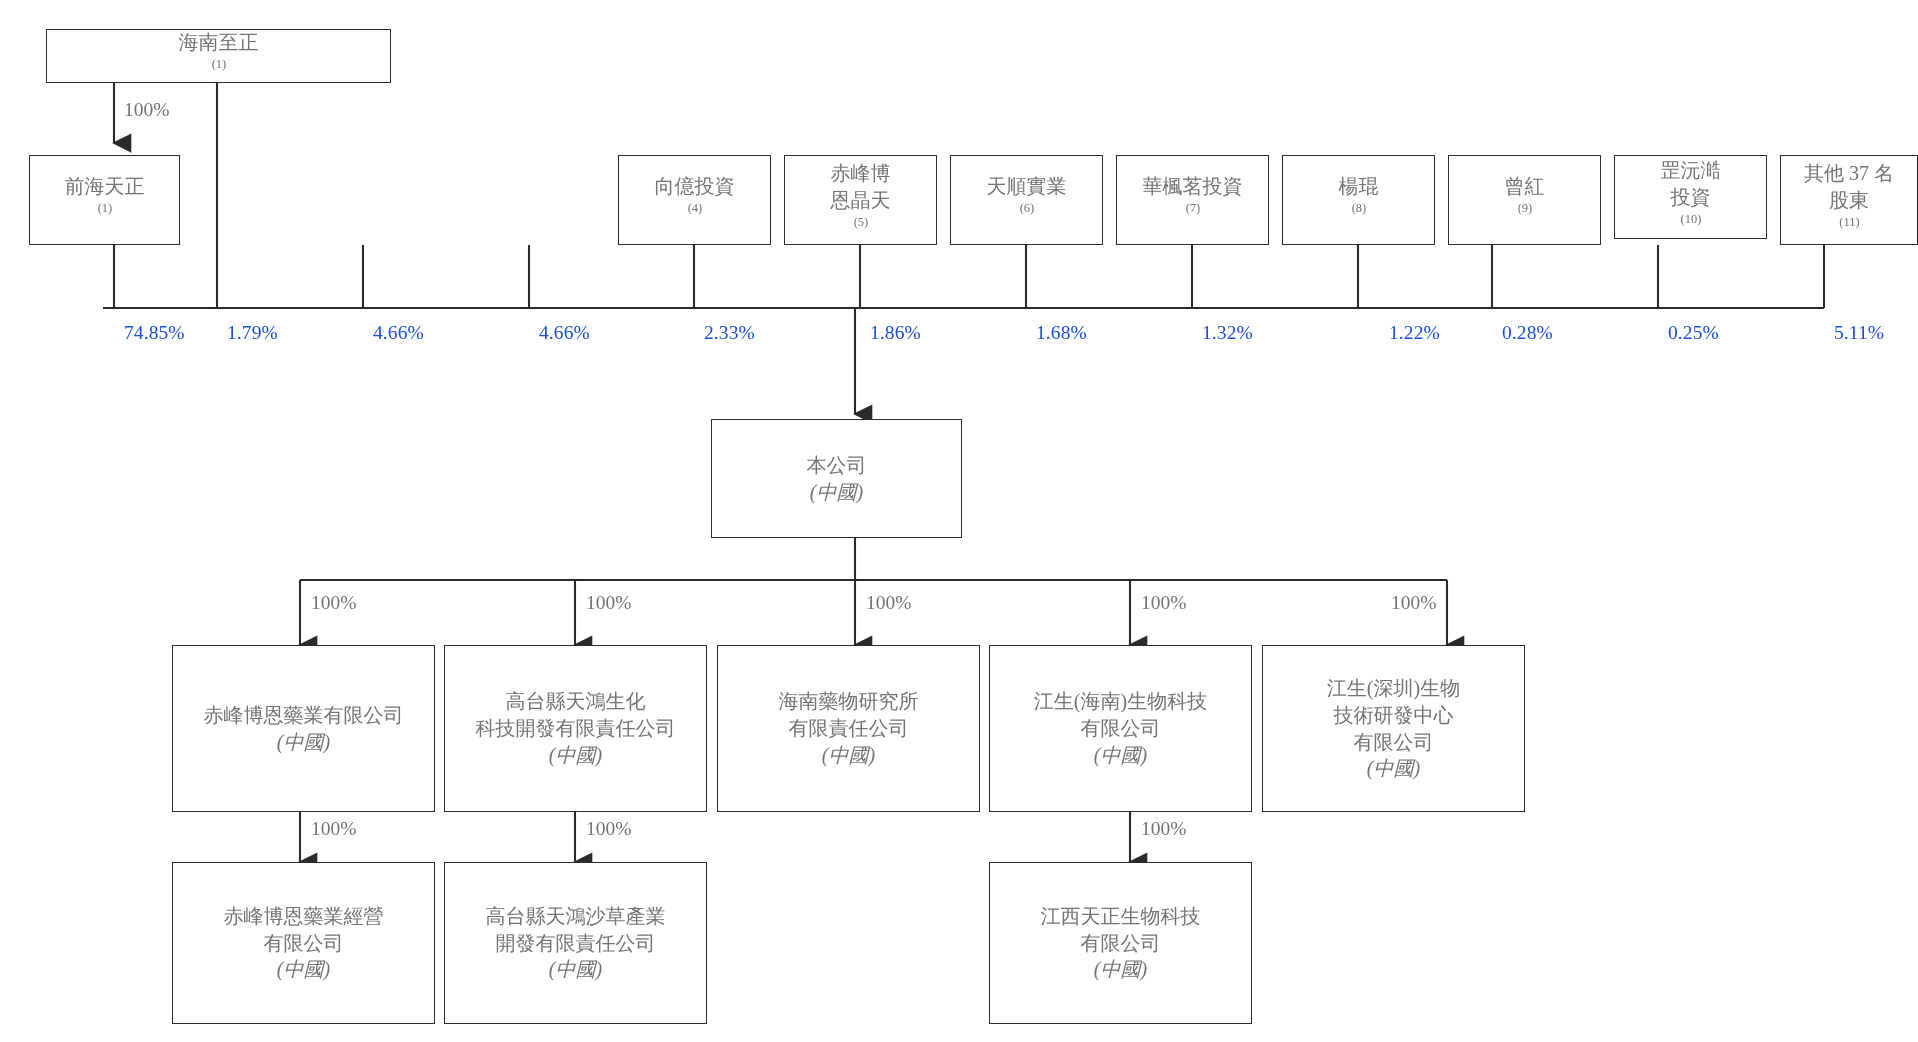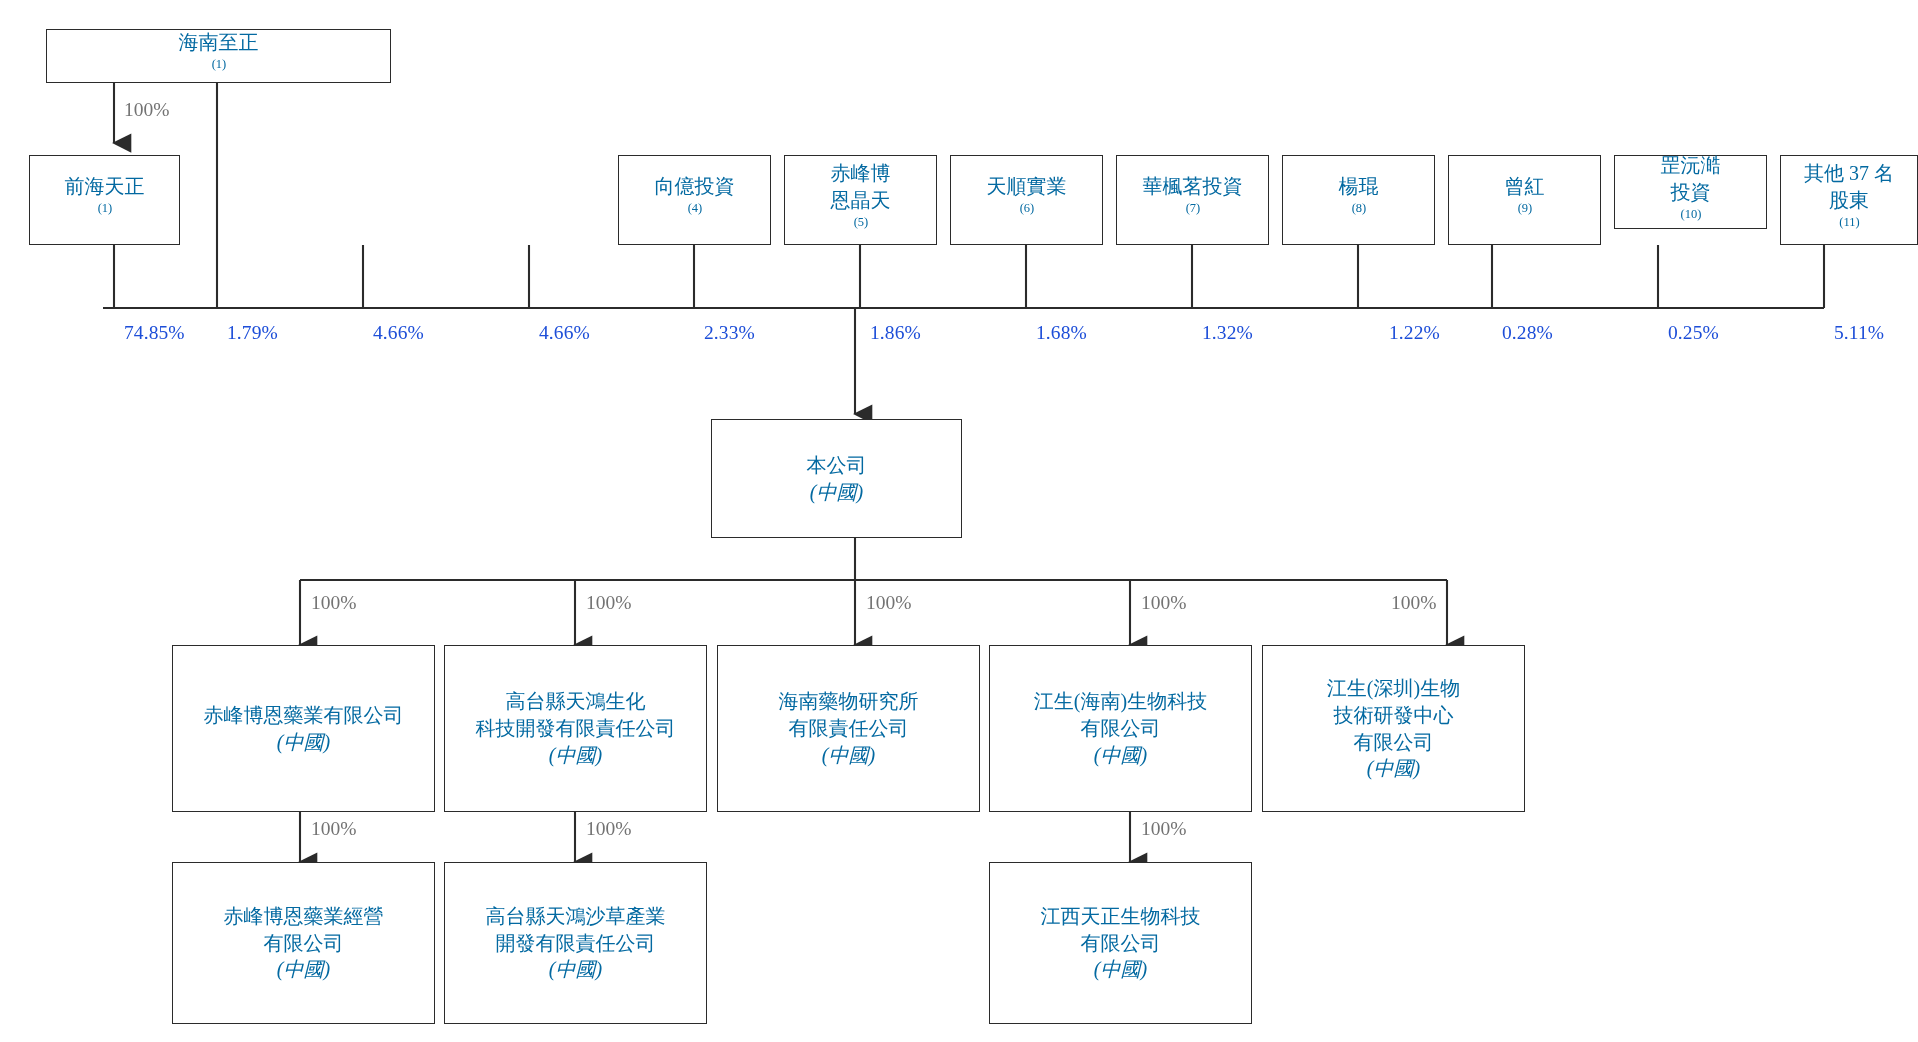--- a/index.html
+++ b/index.html
@@ -31,21 +31,21 @@
     position: absolute;
     box-sizing: border-box;
     border: 1.6px solid #2b2b2b;
     background: #ffffff;
     display: flex;
     align-items: center;
     justify-content: center;
     text-align: center;
     line-height: 1.34;
     font-size: 20px;
-    color: #0369a1;
+    color: #737373;
     padding: 2px 16px;
   }
   .node .inner {
     width: 100%;
   }
   .node .nm {
     display: block;
     white-space: pre-line;
   }
   .node .ctry {
@@ -166,21 +166,21 @@
       <span class="nm">楊琨</span><span class="sup">(8)</span>
     </span>
   </div>
 
   <div class="node" style="left:1448px; top:155px; width:153px; height:90px;">
     <span class="inner">
       <span class="nm">曾紅</span><span class="sup">(9)</span>
     </span>
   </div>
 
-  <div class="node" style="left:1614px; top:155px; width:153px; height:74px;">
+  <div class="node" style="left:1614px; top:155px; width:153px; height:84px;">
     <span class="inner">
       <span class="nm">罡沅澔
 投資</span><span class="sup">(10)</span>
     </span>
   </div>
 
   <div class="node" style="left:1780px; top:155px; width:138px; height:90px;">
     <span class="inner">
       <span class="nm">其他 37 名
 股東</span><span class="sup">(11)</span>

